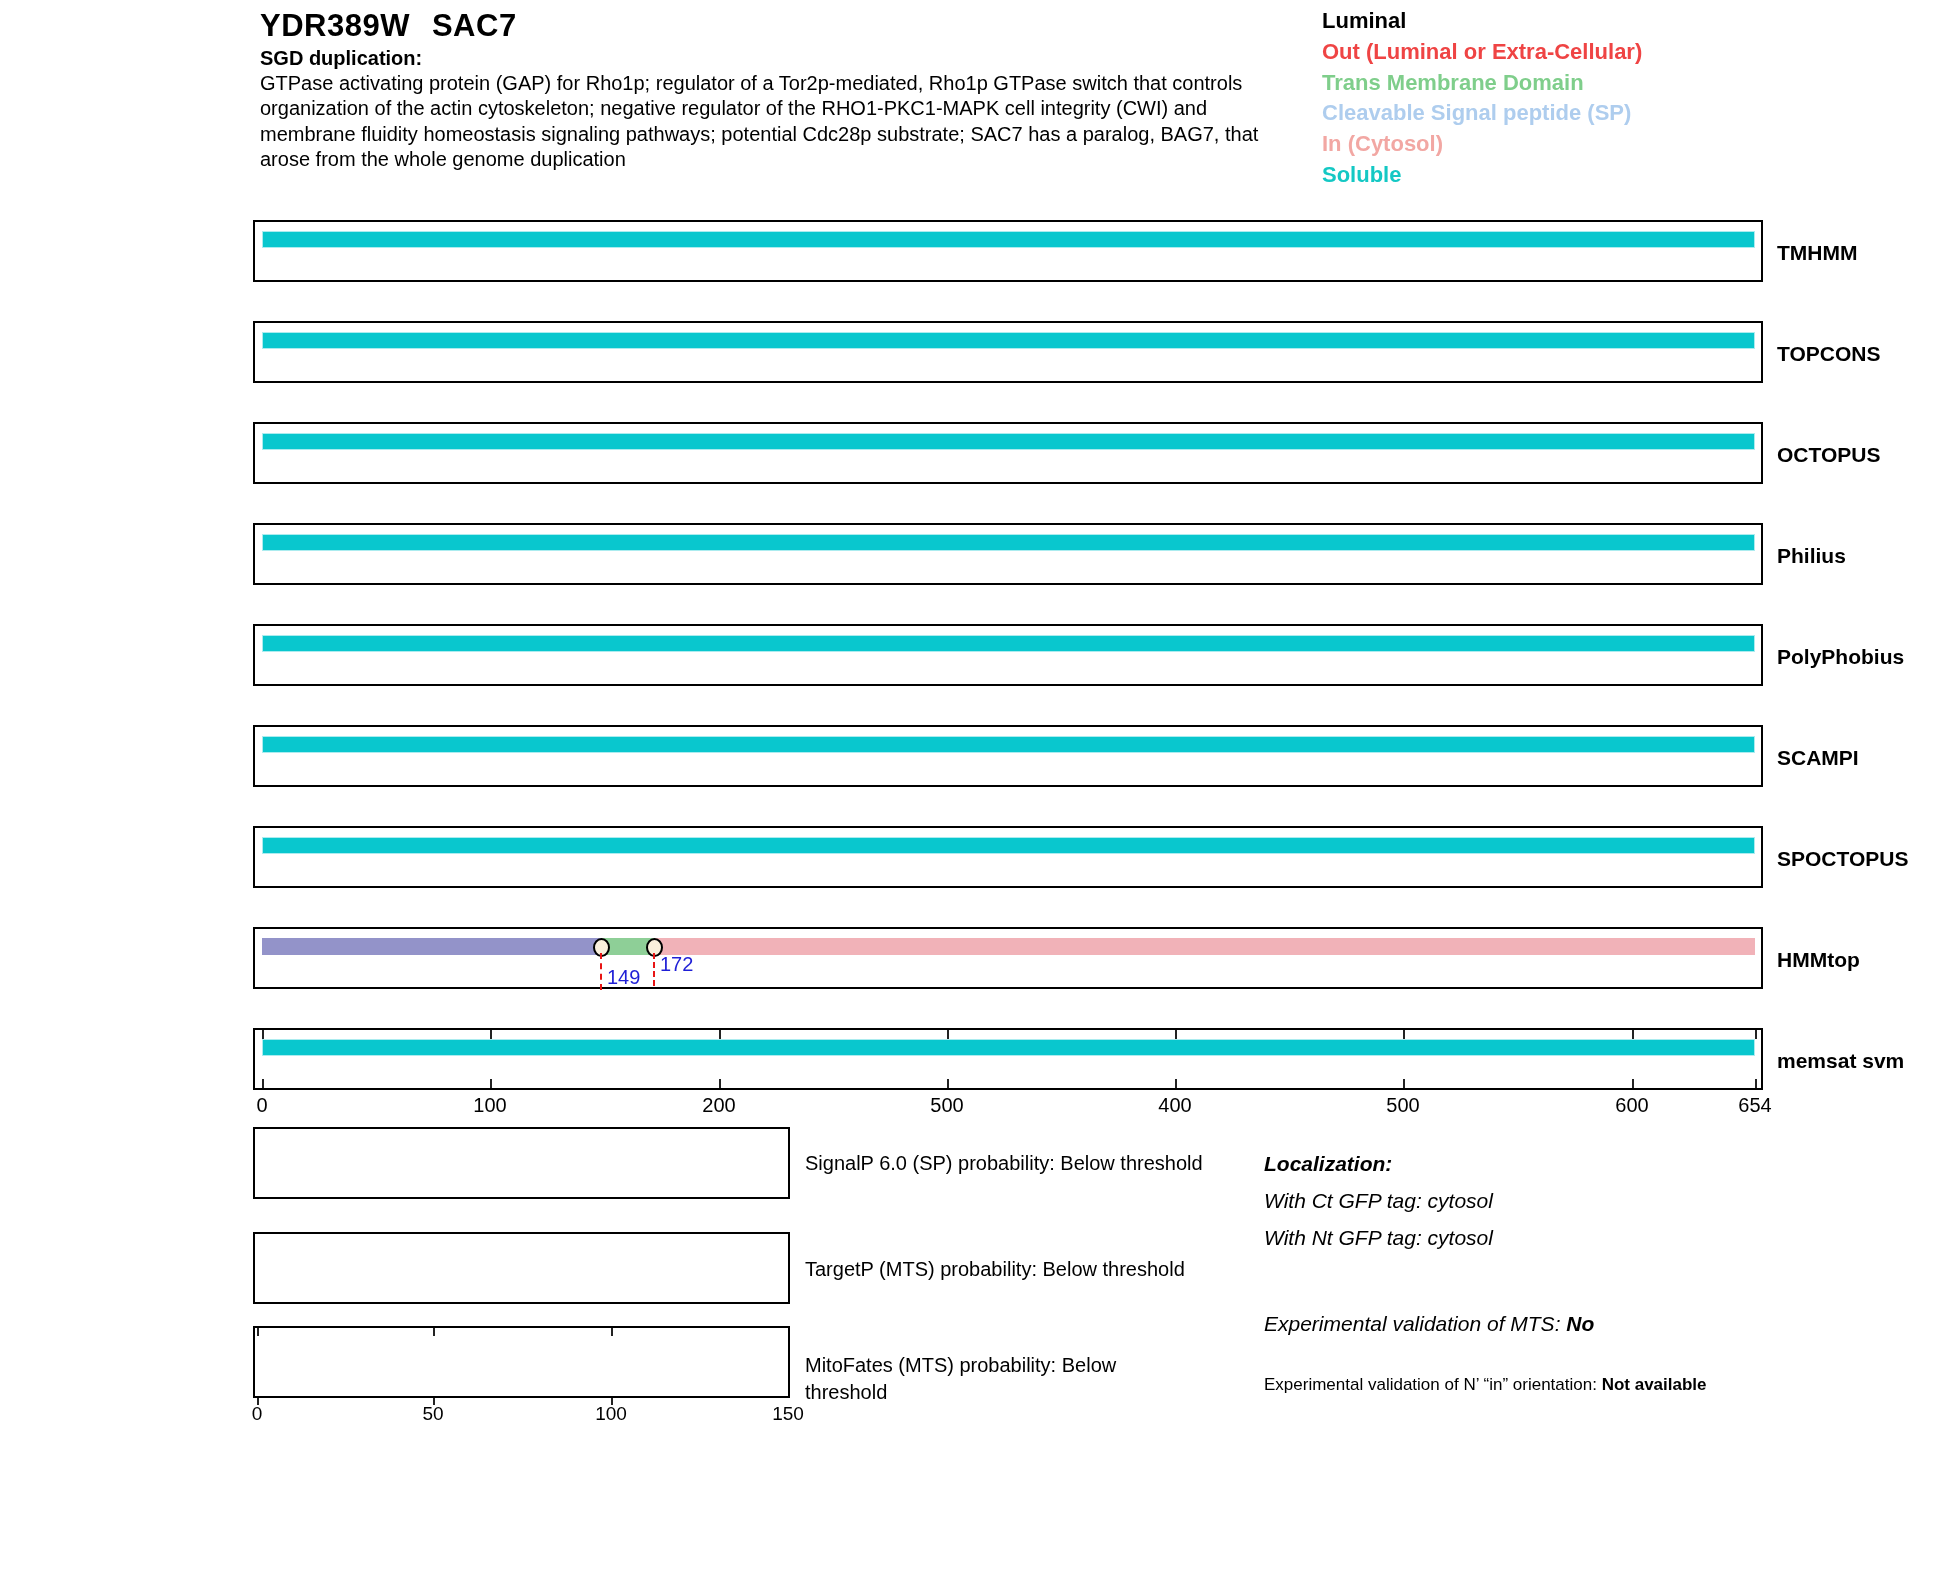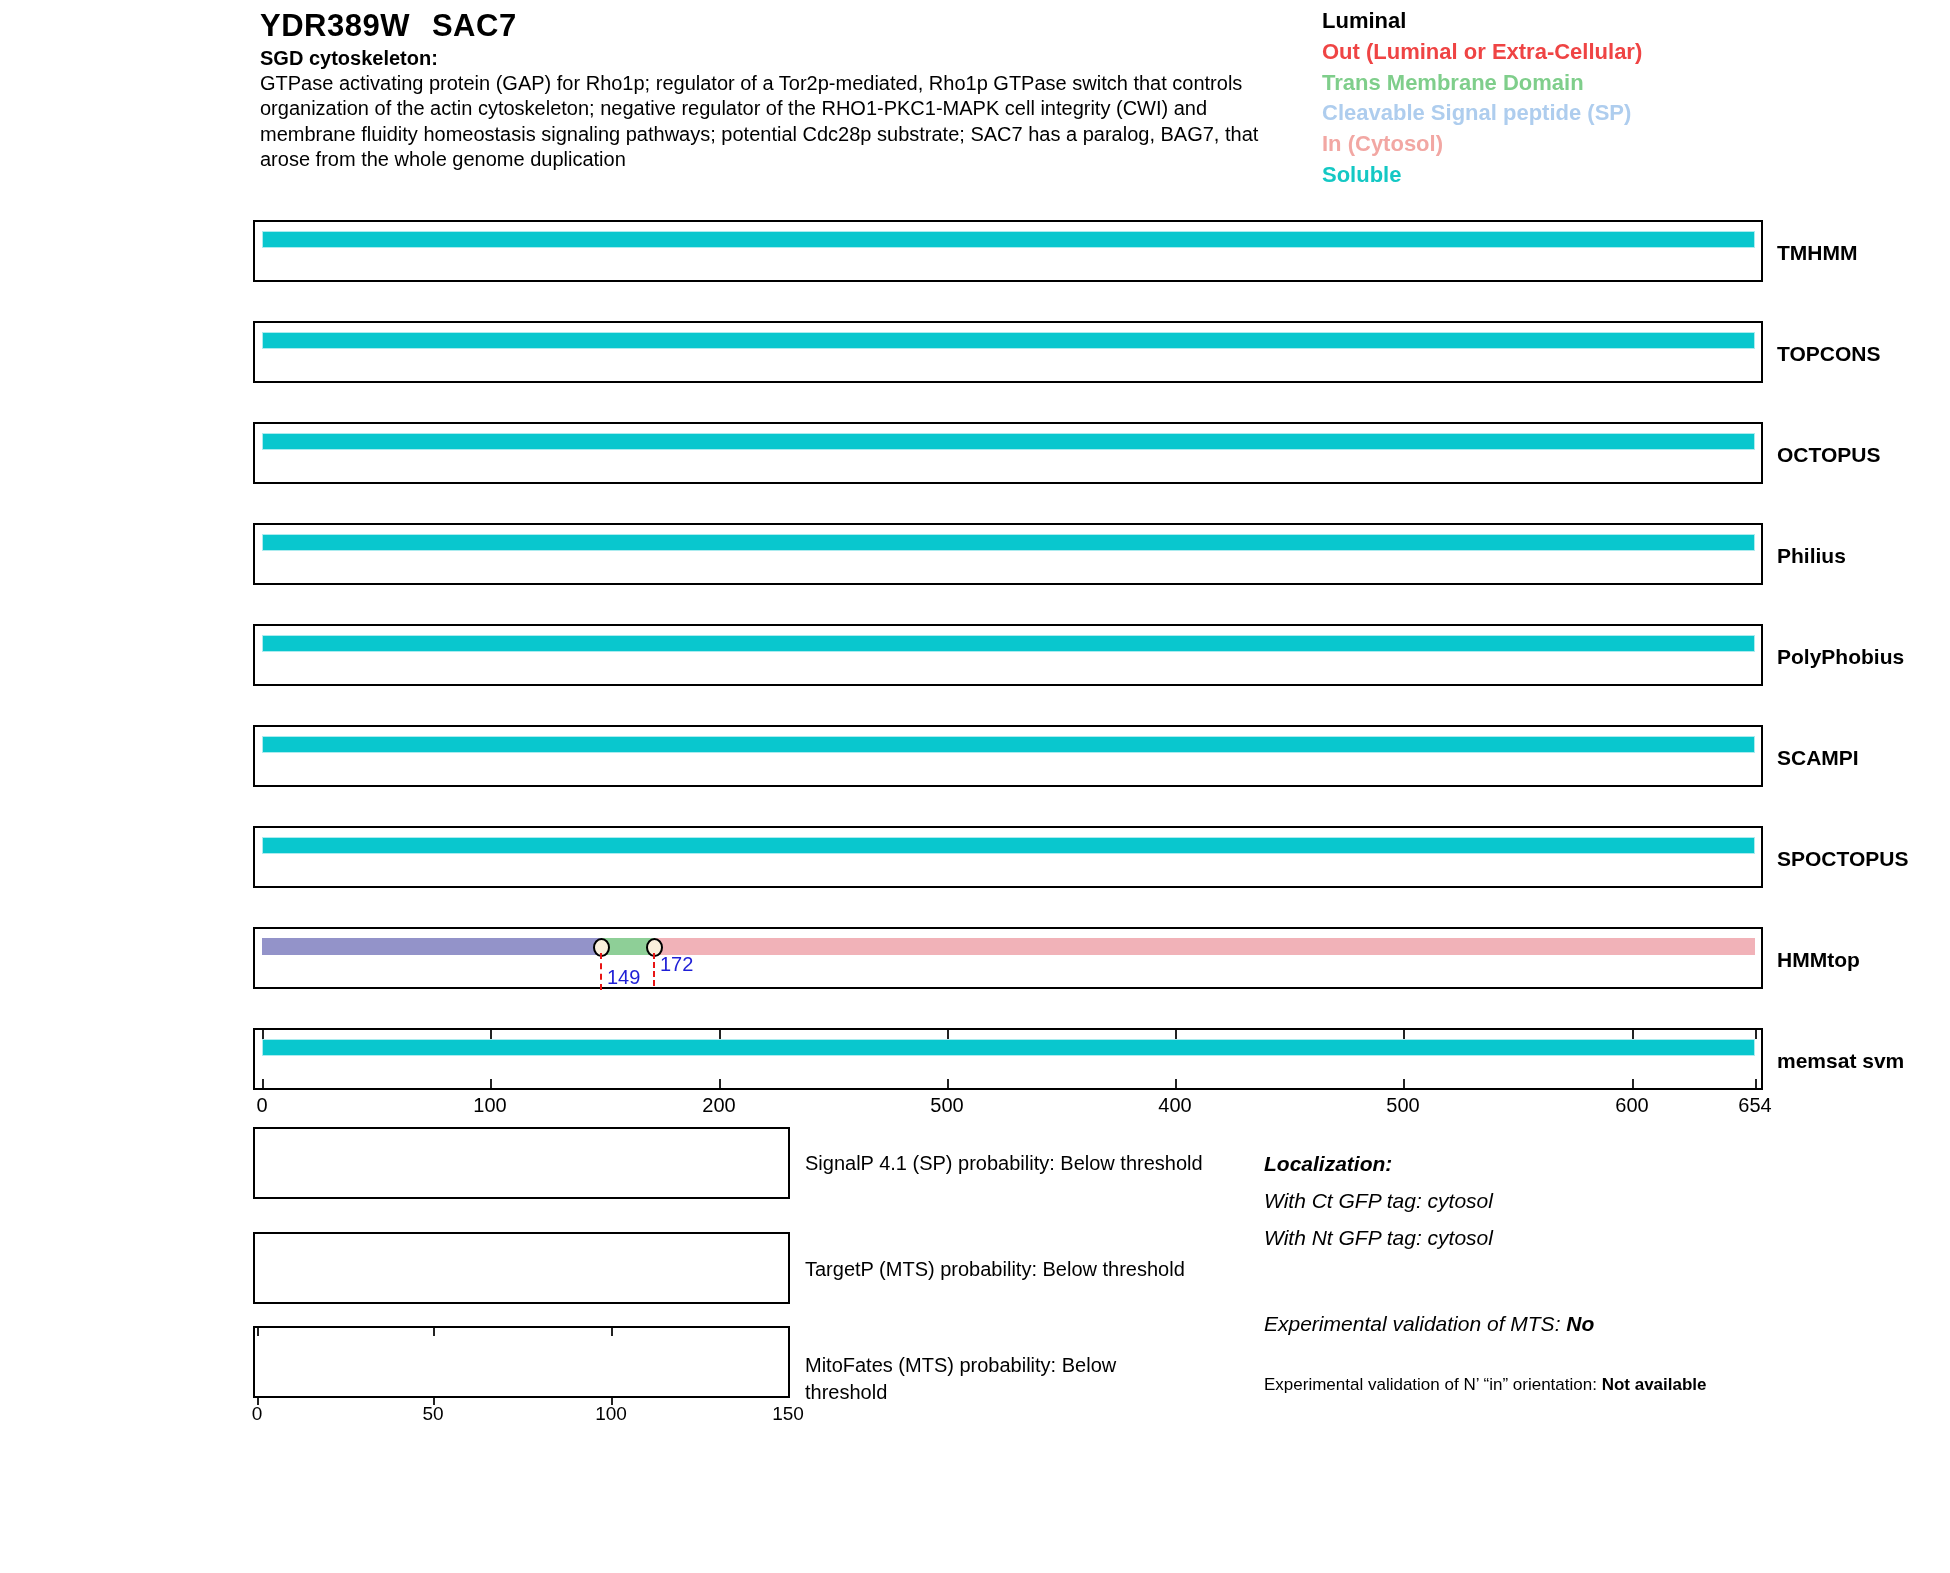--- a/index.html
+++ b/index.html
@@ -64,21 +64,21 @@
   .b { font-weight: bold; }
 </style>
 </head>
 <body>
 
 <div id="page">
 
   <div class="abs" id="title">
     <span>YDR389W</span><span class="gene">SAC7</span>
   </div>
-  <div class="abs" id="sgd-label">SGD cytoskeleton:</div>
+  <div class="abs" id="sgd-label">SGD duplication:</div>
   <div class="abs" id="description">GTPase activating protein (GAP) for Rho1p; regulator of a Tor2p-mediated, Rho1p GTPase switch that controls organization of the actin cytoskeleton; negative regulator of the RHO1-PKC1-MAPK cell integrity (CWI) and membrane fluidity homeostasis signaling pathways; potential Cdc28p substrate; SAC7 has a paralog, BAG7, that arose from the whole genome duplication</div>
 
   <div class="abs" id="legend">
     <div class="legend-title">Luminal</div>
     <div class="legend-entry" style="color: #ef4444;">Out (Luminal or Extra-Cellular)</div>
     <div class="legend-entry" style="color: rgb(127, 206, 139);">Trans Membrane Domain</div>
     <div class="legend-entry" style="color: rgb(174, 205, 238);">Cleavable Signal peptide (SP)</div>
     <div class="legend-entry" style="color: rgb(242, 167, 163);">In (Cytosol)</div>
     <div class="legend-entry" style="color: rgb(20, 200, 196);">Soluble</div>
   </div>
@@ -160,21 +160,21 @@
 
   <div class="abs sm-tick" style="left:257px;top:1398px;height:7px"></div>
   <div class="abs sm-tick" style="left:433px;top:1398px;height:7px"></div>
   <div class="abs sm-tick" style="left:611px;top:1398px;height:7px"></div>
 
   <div class="abs sm-num" style="left:257px;top:1403px">0</div>
   <div class="abs sm-num" style="left:433px;top:1403px">50</div>
   <div class="abs sm-num" style="left:611px;top:1403px">100</div>
   <div class="abs sm-num" style="left:788px;top:1403px">150</div>
 
-  <div class="abs small-label" style="top:1152px">SignalP 4.1 (SP) probability: Below threshold</div>
+  <div class="abs small-label" style="top:1152px">SignalP 6.0 (SP) probability: Below threshold</div>
   <div class="abs small-label" style="top:1258px">TargetP (MTS) probability: Below threshold</div>
   <div class="abs small-label" style="top:1352px; width:350px; line-height:27px">MitoFates (MTS) probability: Below threshold</div>
 
   <div class="abs loc-line b" style="top:1152px">Localization:</div>
   <div class="abs loc-line" style="top:1189px">With Ct GFP tag: cytosol</div>
   <div class="abs loc-line" style="top:1226px">With Nt GFP tag: cytosol</div>
   <div class="abs loc-line" style="top:1312px"><span>Experimental validation of MTS: </span><span class="b">No</span></div>
   <div class="abs loc-wrap" style="top:1369px"><span>Experimental validation of N’ “in” orientation: </span><span class="b">Not available</span></div>
 
 </div>

